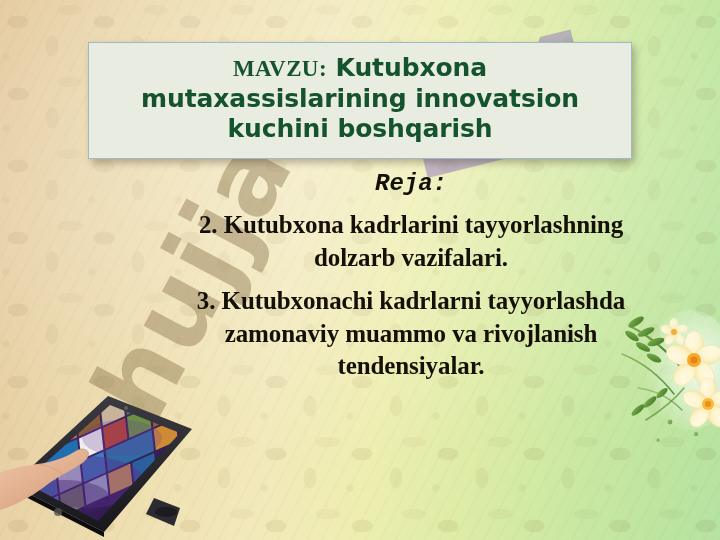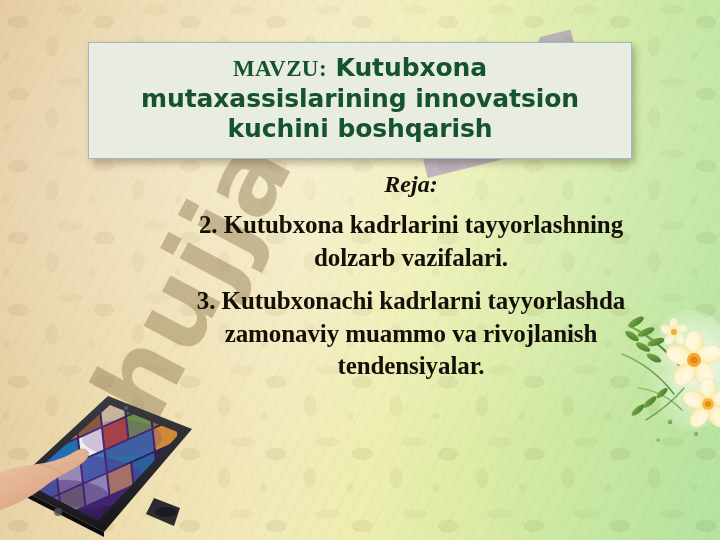--- a/index.html
+++ b/index.html
@@ -103,21 +103,21 @@
   
   #body-block {
     position:absolute;
     left:176px; top:172px;
     width:470px;
     text-align:center;
     z-index:5;
     color:#141008;
   }
   .reja-head {
-    font-family:Liberation Serif, serif;
+    font-family:Liberation Mono, monospace;
     font-weight:700;
     font-style:italic;
     font-size:24px;
     line-height:1.0;
     margin-bottom:13px;
   }
   .reja-item {
     font-family:"Liberation Serif", serif;
     font-weight:700;
     font-size:25px;

